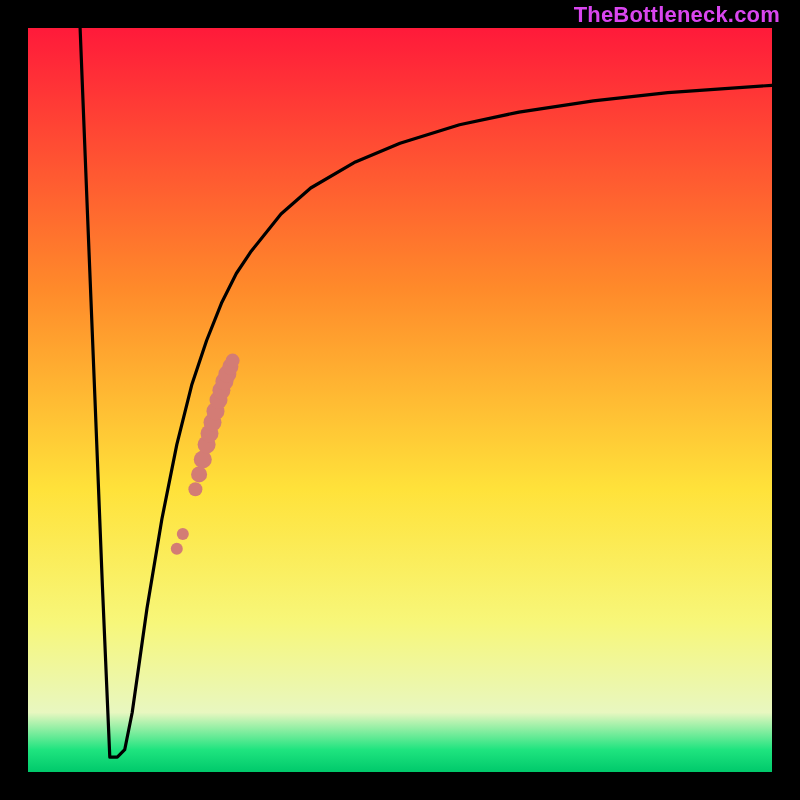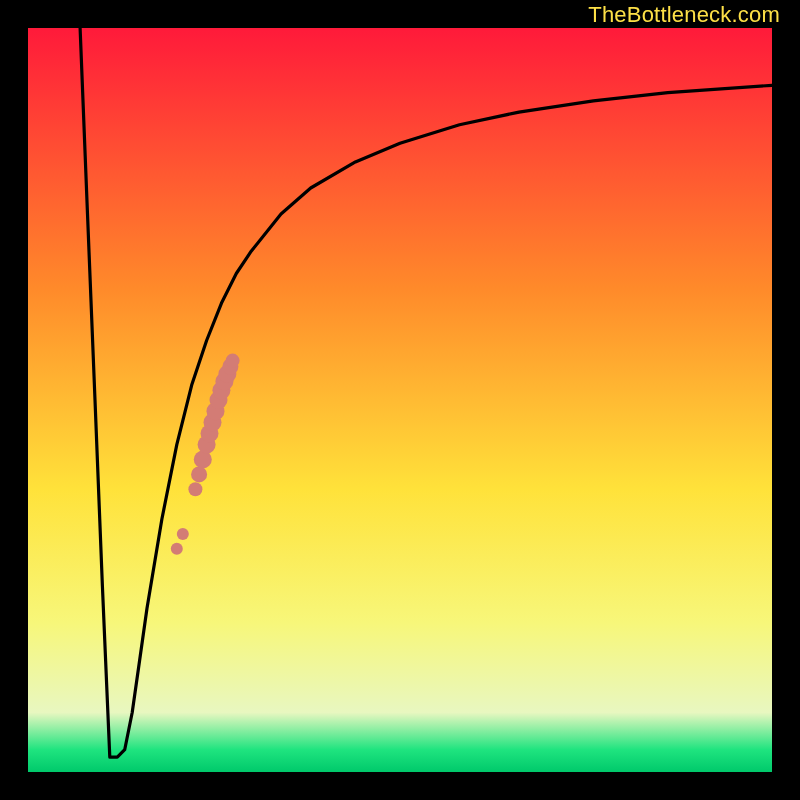--- a/index.html
+++ b/index.html
@@ -20,23 +20,23 @@
   }
   .plot-area {
     position: absolute;
     inset: 0;
   }
   svg { display: block; }
   .watermark {
     position: absolute;
     top: -26px;
     right: -8px;
-    color: #fde047;
+    color: #d946ef;
     font-size: 22px;
-    font-weight: 400;
+    font-weight: 700;
     letter-spacing: 0.2px;
   }
 </style>
 </head>
 <body>
 
 <div class="frame">
   <div class="watermark">TheBottleneck.com</div>
   <div class="plot-area">
     <svg id="chart-svg" width="744" height="744" viewBox="0 0 744 744" preserveAspectRatio="none">

